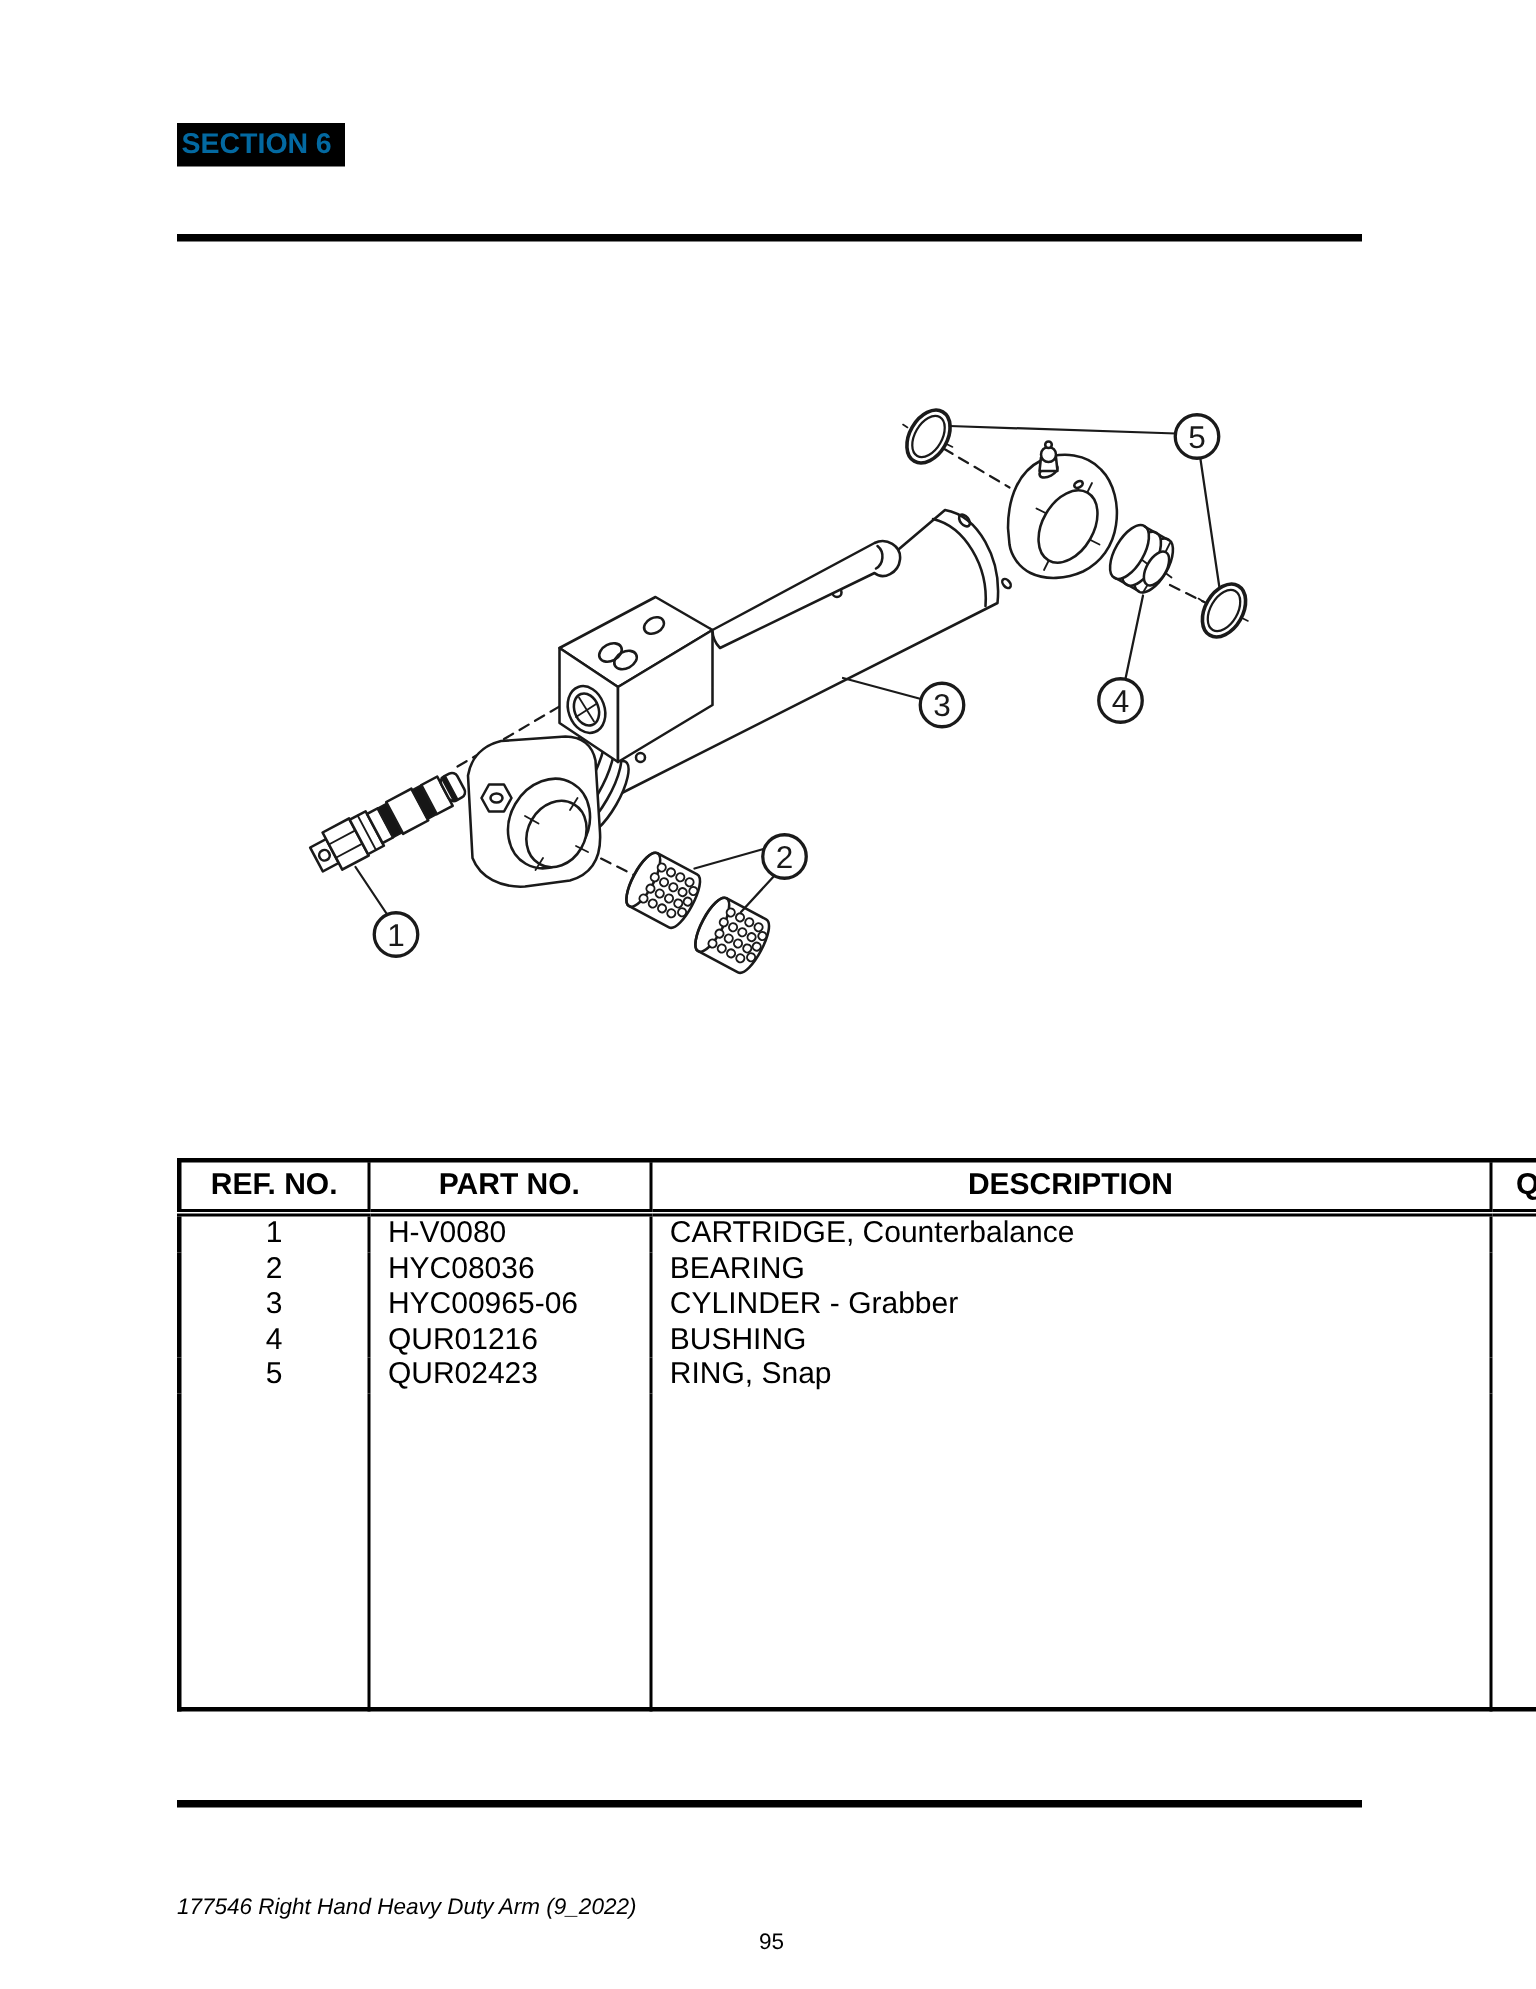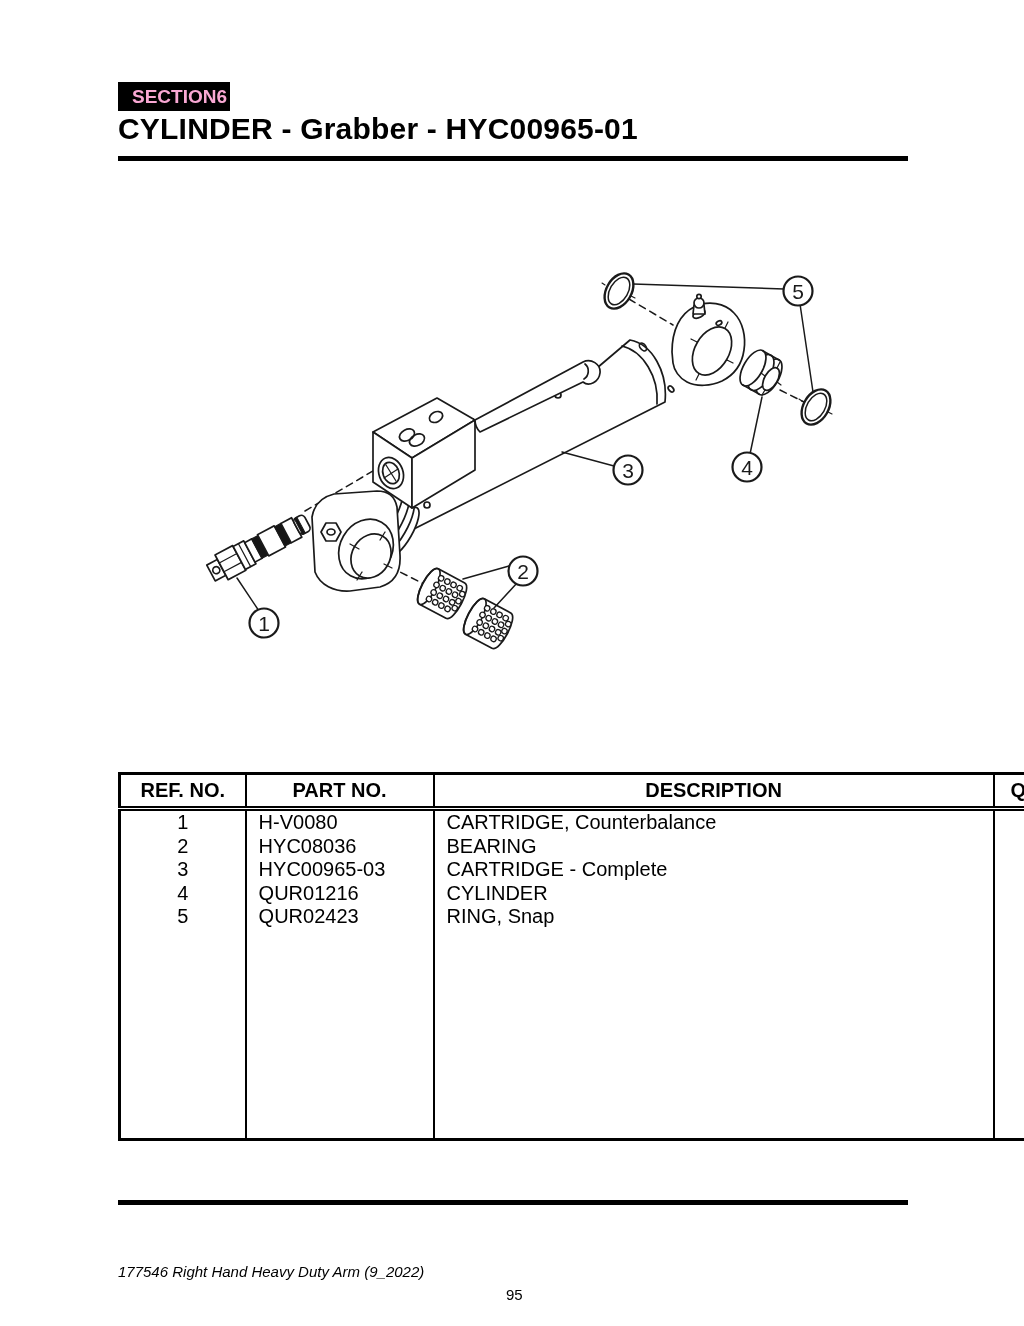--- a/index.html
+++ b/index.html
@@ -1,20 +1,20 @@
 <!DOCTYPE html>
 <html><head>
 <meta charset="utf-8">
 <style>
   html,body{margin:0;padding:0;background:#fff;}
   .page{position:relative;width:1024px;height:1326px;background:#fff;overflow:hidden;
         font-family:"Liberation Sans",sans-serif;color:#000;}
   .section-box{position:absolute;left:118px;top:82px;width:112px;height:29px;background:#000;
-        color:#f9a8d4;display:flex;align-items:center;justify-content:space-between;
-        padding:0 9px 0 14px;font-weight:bold;font-size:19px;box-sizing:border-box;}
+        color:#0369a1;display:flex;align-items:center;justify-content:space-between;
+        padding:0 9px 0 3px;font-weight:bold;font-size:19px;box-sizing:border-box;}
   .doc-title{position:absolute;left:118px;top:112px;font-size:30px;font-weight:bold;
         white-space:nowrap;letter-spacing:.2px;}
   .rule{position:absolute;left:118px;width:790px;height:5px;background:#000;}
   .rule-top{top:156px;}
   .rule-bottom{top:1200px;}
   svg.diagram{position:absolute;left:0;top:0;}
   .parts{position:absolute;left:118px;top:772px;width:956px;border-collapse:collapse;
         table-layout:fixed;border:3px solid #000;}
   .parts th{border-left:2px solid #000;border-right:2px solid #000;
         border-bottom:5px double #000;font-size:20px;font-weight:bold;height:31px;padding:0;}
@@ -29,21 +29,20 @@
 </head>
 <body>
 
 <div class="page">
 
   <div class="section-box">
     <span>SECTION</span>
     <span>6</span>
   </div>
 
-  <div class="doc-title">CYLINDER - Grabber - HYC00965-01</div>
   <div class="rule rule-top"></div>
 
   <svg class="diagram" width="1024" height="700" viewBox="0 0 1024 700" stroke="#1a1a1a" stroke-width="1.7" fill="none" stroke-linecap="round" stroke-linejoin="round">
     <defs>
       <circle id="bhole" r="2.7" fill="#fff" stroke="#1a1a1a" stroke-width="1.3"></circle>
     </defs>
 
     <g stroke-dasharray="7 5" stroke-width="1.5">
       <path d="M305,511 L378,468"></path>
       <path d="M390,567 L424,584"></path>
@@ -266,28 +265,28 @@
           <td class="c">1</td>
         </tr>
         <tr>
           <td class="c">2</td>
           <td class="l">HYC08036</td>
           <td class="l">BEARING</td>
           <td class="c">2</td>
         </tr>
         <tr>
           <td class="c">3</td>
-          <td class="l">HYC00965-03</td>
-          <td class="l">CARTRIDGE - Complete</td>
+          <td class="l">HYC00965-06</td>
+          <td class="l">CYLINDER - Grabber</td>
           <td class="c">2</td>
         </tr>
         <tr>
           <td class="c">4</td>
           <td class="l">QUR01216</td>
-          <td class="l">CYLINDER</td>
+          <td class="l">BUSHING</td>
           <td class="c">1</td>
         </tr>
         <tr>
           <td class="c">5</td>
           <td class="l">QUR02423</td>
           <td class="l">RING, Snap</td>
           <td class="c">2</td>
         </tr>
         <tr>
           <td class="c"></td>

